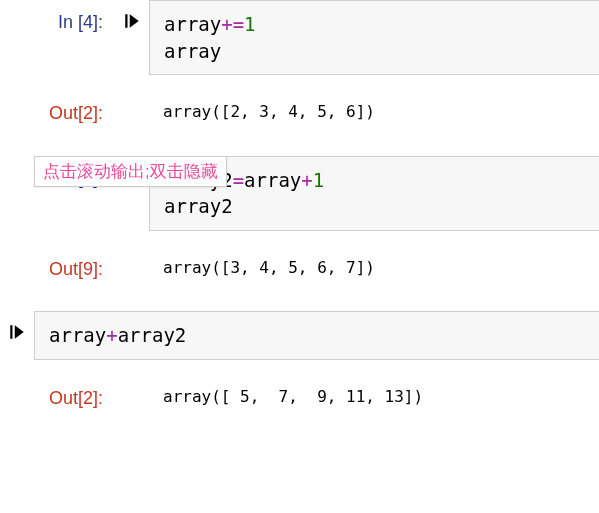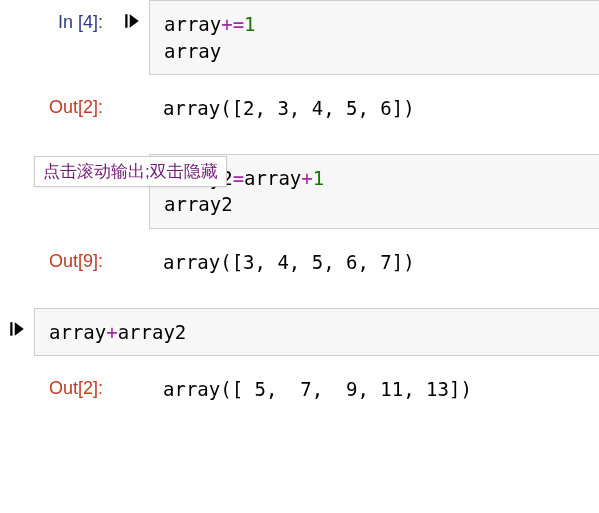--- a/index.html
+++ b/index.html
@@ -12,21 +12,21 @@
       font-size: 18px;
       background: #ffffff;
       width: 599px;
       height: 513px;
       overflow: hidden;
       position: relative;
     }
     .cell {
       display: flex;
       align-items: flex-start;
-      margin-bottom: 10px;
+      margin-bottom: 16px;
     }
     .prompt-col {
       width: 115px;
       flex-shrink: 0;
       text-align: right;
       padding-right: 12px;
       padding-top: 12px;
       font-family: "Segoe UI", Arial, sans-serif;
       font-size: 18px;
     }
@@ -58,35 +58,35 @@
       background: #f7f7f7;
       padding: 10px 14px;
       font-family: "DejaVu Sans Mono", Menlo, Consolas, monospace;
       font-size: 19px;
       line-height: 1.4;
       white-space: pre;
     }
     .code-output {
       padding: 10px 14px;
       font-family: "DejaVu Sans Mono", Menlo, Consolas, monospace;
-      font-size: 19px;
+      font-size: 16px;
       line-height: 1.4;
       white-space: pre;
     }
     .tok-op { color: #a626a4; }
     .tok-num { color: #177500; }
     .tooltip-overlay {
       position: absolute;
       left: 34px;
       top: 156px;
       background: #ffffff;
       border: 1px solid #cccccc;
       padding: 3px 8px;
       font-size: 17px;
-      color: #701a75;
+      color: #ec4899;
       font-family: "Microsoft YaHei", "PingFang SC", Arial, sans-serif;
       z-index: 10;
       box-shadow: 0 1px 2px rgba(0,0,0,0.08);
     }
     .cell-group {
       margin-bottom: 22px;
     }
   </style>
 </head>
 <body>

